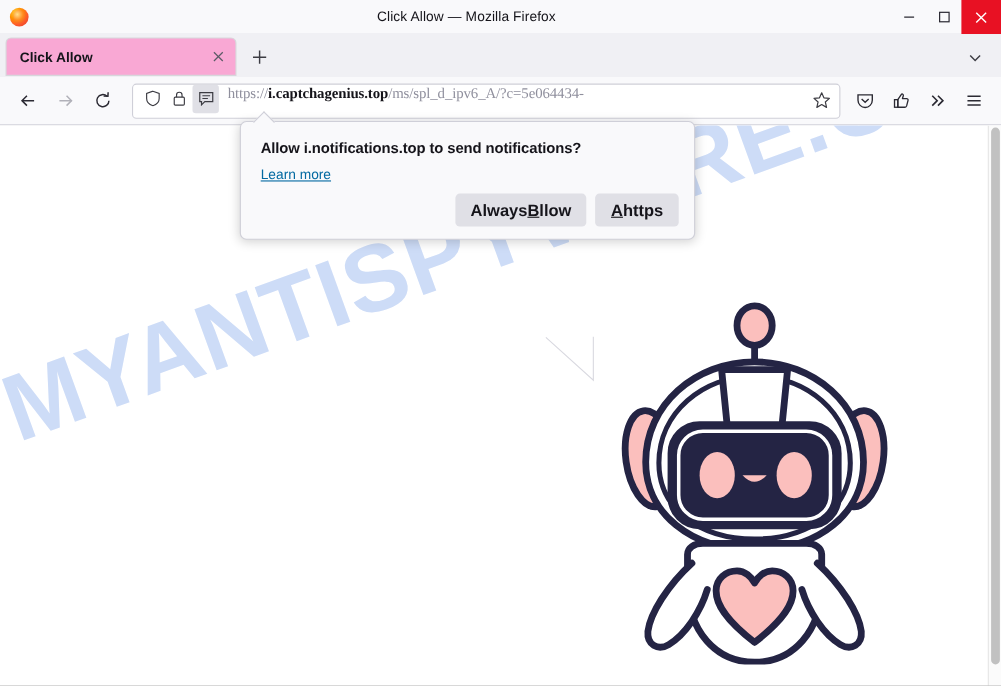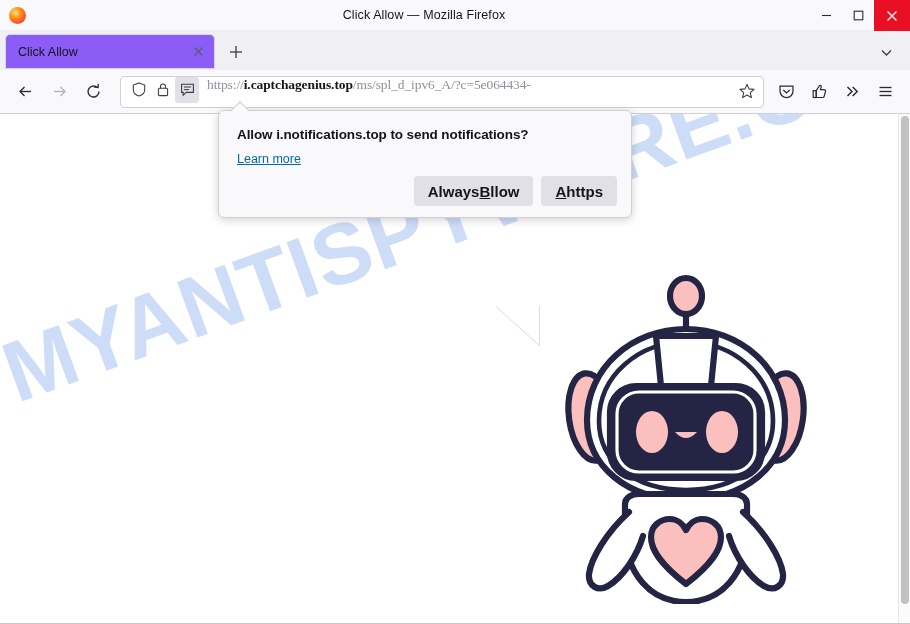--- a/index.html
+++ b/index.html
@@ -85,26 +85,27 @@
     top: 31px; left: 0;
     width: 910px; height: 39px;
     background: #f0f0f4;
     display: flex;
     align-items: flex-end;
   }
   .tab {
     margin-left: 5px;
     margin-bottom: 1px;
     width: 210px; height: 35px;
-    background: #8b5cf6;
+    background: #f9a8d4;
     border: 1px solid #d7d7db;
     border-radius: 5px 5px 0 0;
     display: flex;
     align-items: center;
     padding: 0 6px 0 12px;
+    font-weight: bold;
   }
   .tab-title {
     flex: 1;
     font-size: 12.5px;
     color: #15141a;
     white-space: nowrap;
     overflow: hidden;
     text-overflow: ellipsis;
   }
   .tab-close {

